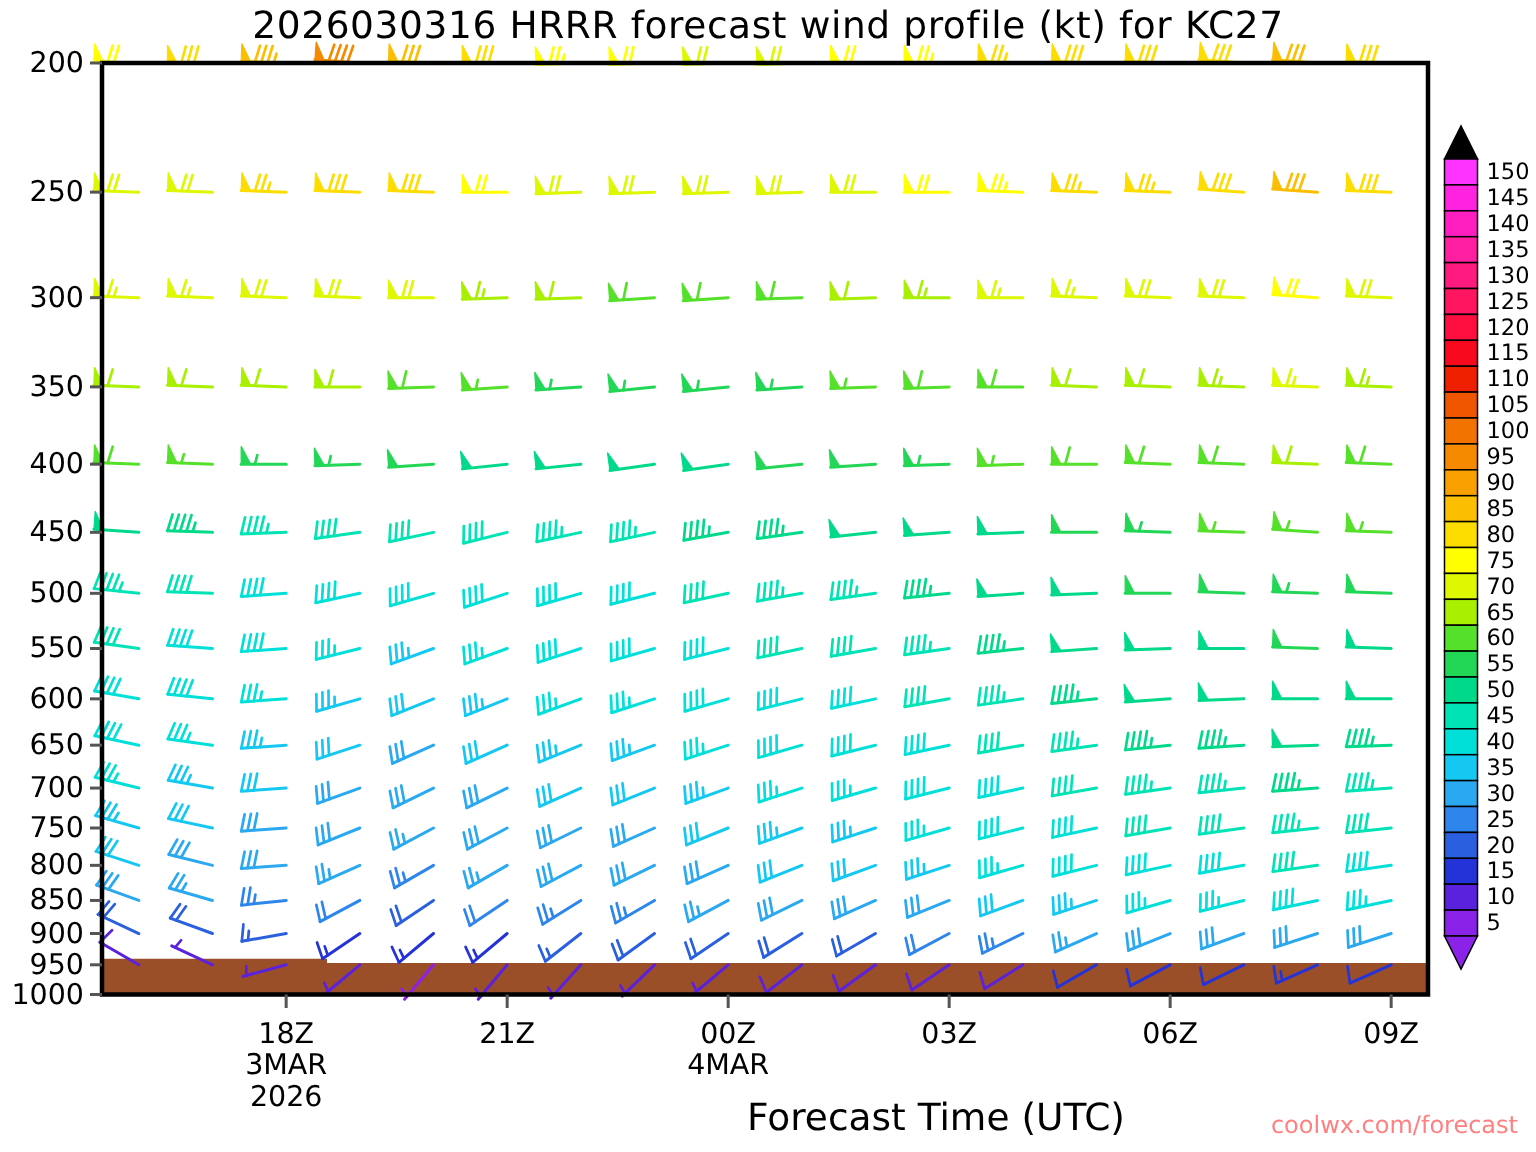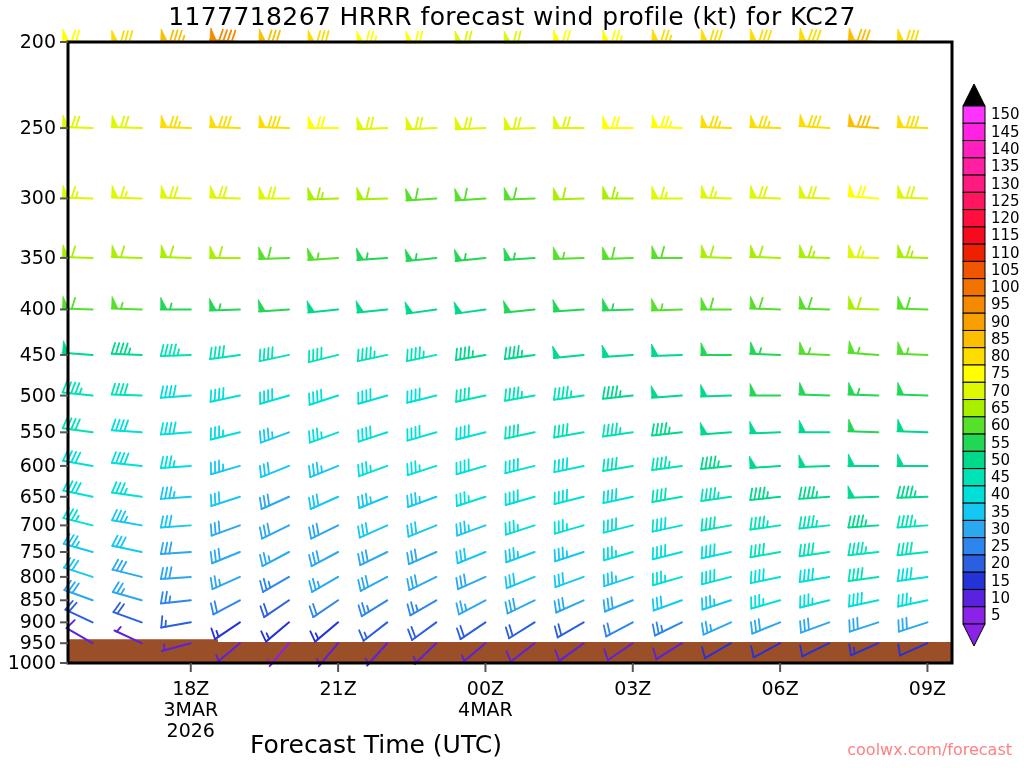--- a/index.html
+++ b/index.html
@@ -39,21 +39,21 @@
     position: absolute;
     left: 0;
     top: 0;
   }
 
   .axis-label-x {
     position: absolute;
     left: 250px;
     top: 730px;
     width: 500px;
-    text-align: left;
+    text-align: right;
     font-family: "DejaVu Sans", sans-serif;
     font-size: 25px;
     color: #000000;
     white-space: nowrap;
   }
 
   .watermark {
     position: absolute;
     right: 12px;
     top: 740px;
@@ -77,21 +77,21 @@
     font-family: "DejaVu Sans", sans-serif;
     font-size: 15px;
     fill: #000000;
   }
 </style>
 </head>
 <body>
 
 <div id="page">
 
-  <div class="chart-title">1177718267 HRRR forecast wind profile (kt) for KC27</div>
+  <div class="chart-title">2026030316 HRRR forecast wind profile (kt) for KC27</div>
 
   <svg id="plot-svg" width="1024" height="768">
       <g>
         <path d="M 68 639.125437699663 L 218 639.125437699663 L 218 641.9881354738268 L 952 641.9881354738268 L 952 663 L 68 663 Z" fill="#9b4f28" stroke="none"></path>
       </g>
       <g>
         <g>
           <line x1="92.55555555555556" y1="42" x2="62.573830744982686" y2="40.95301509892497" stroke="#ffff00" stroke-width="2" stroke-linecap="round"></line>
           <polygon points="62.573830744982686,40.95301509892497 62.992624705412695,28.960325174695825 68.86999295520299,41.17288192815073" fill="#ffff00" stroke="#ffff00" stroke-width="0.8"></polygon>
           <line x1="71.74823853701798" y1="41.27339247865393" x2="75.13030548180278" y2="30.38479187155138" stroke="#ffff00" stroke-width="1.8" stroke-linecap="round"></line>

